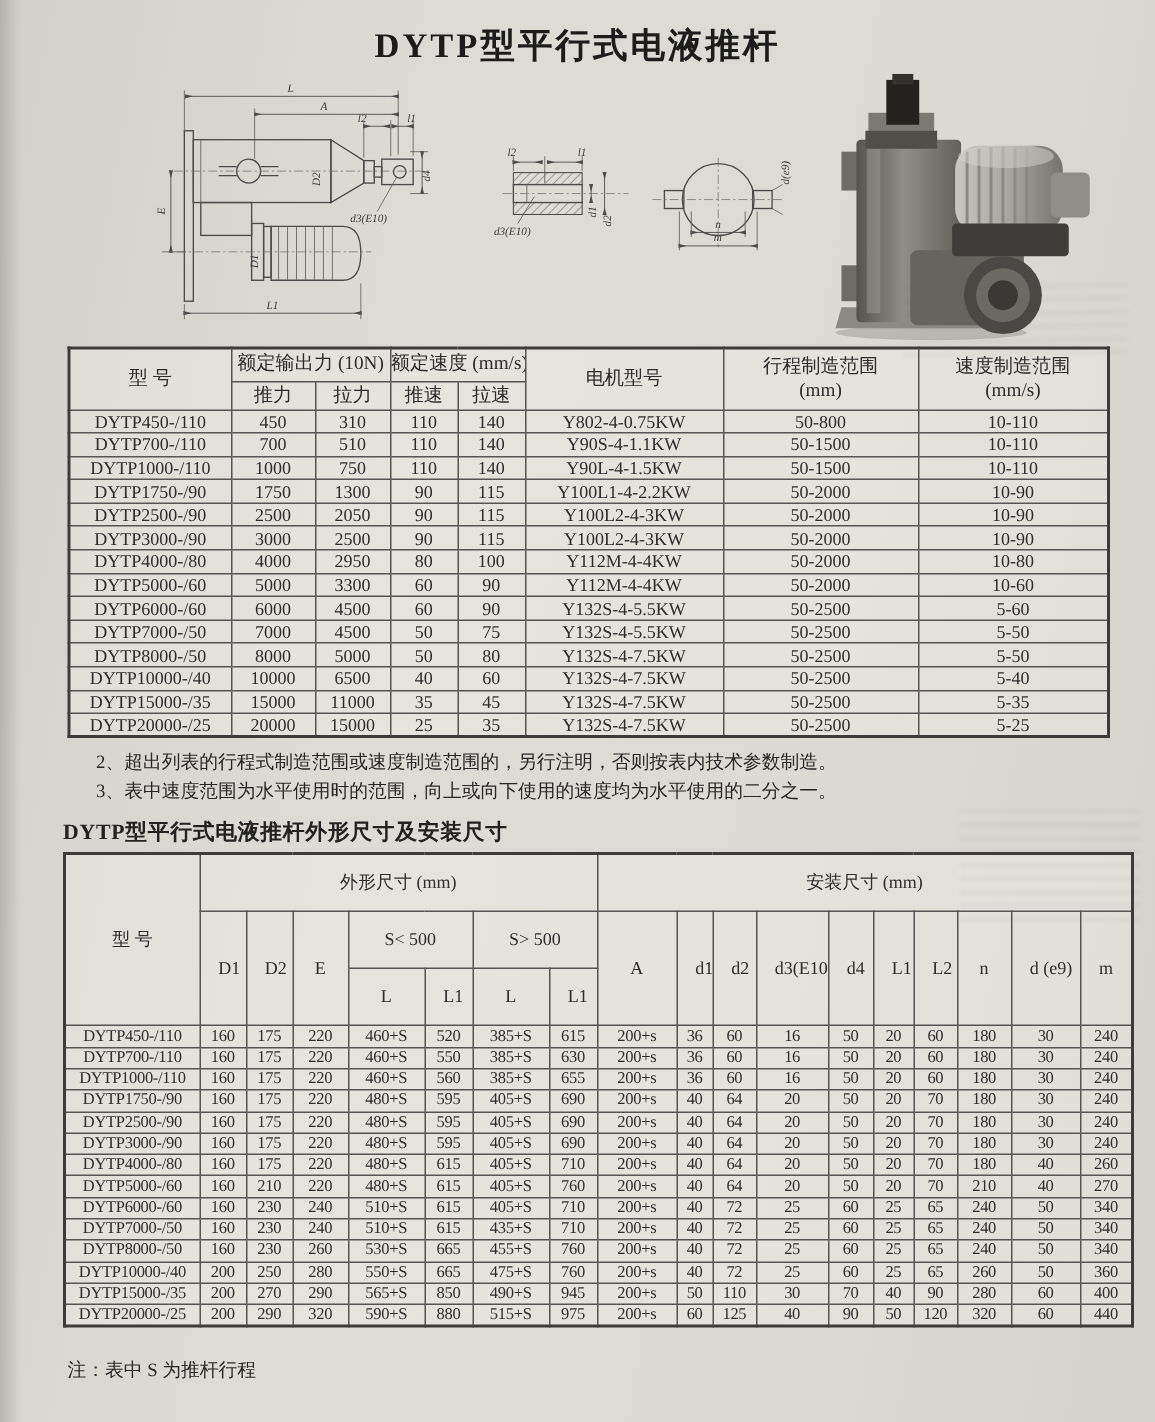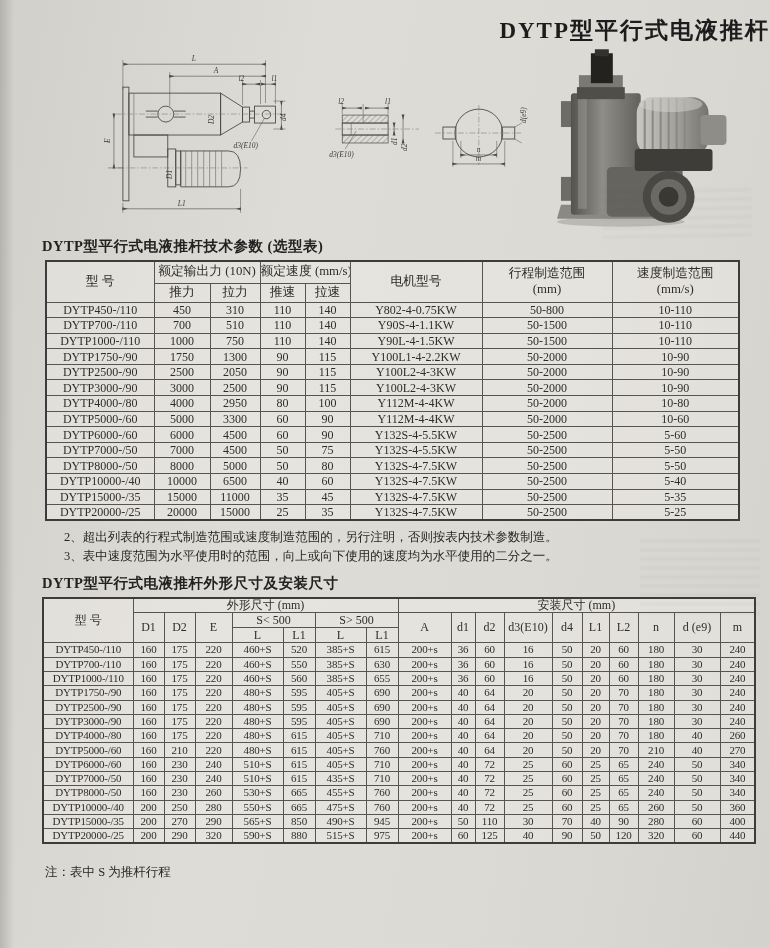--- a/index.html
+++ b/index.html
@@ -6,36 +6,36 @@
   html,body{width:770px;height:948px}
   body{font-family:"Liberation Serif","DejaVu Serif",serif;color:#2d2d2d;background:#cfcdc7}
   .page{position:relative;width:770px;height:948px;overflow:hidden;
         background:linear-gradient(100deg,#d2d0ca,#dedcd6 35%,#dcdad4 68%,#d4d2cc)}
   .page::before{content:"";position:absolute;left:0;top:0;width:14px;height:100%;
         background:linear-gradient(90deg,rgba(90,88,84,.25),rgba(0,0,0,0));pointer-events:none}
   .bleed{position:absolute;opacity:.07;filter:blur(1.5px);pointer-events:none;
         background:repeating-linear-gradient(180deg,#555 0 2px,transparent 2px 9px)}
   .bleed.b1{right:18px;top:190px;width:150px;height:50px;transform:rotate(-1deg)}
   .bleed.b2{right:10px;top:540px;width:120px;height:80px}
-  .page-title{text-align:right;padding-top:15px;font-size:23px;font-weight:bold;
+  .page-title{text-align:center;padding-top:15px;font-size:23px;font-weight:bold;
         letter-spacing:2px;color:#1c1c1c}
   .figures{display:flex;align-items:flex-start;margin:3px 0 0 90px;height:180px}
   .figure-drawing{margin-top:2px}
   .figure-photo{margin-left:14px}
   .sec-title{margin:8px 0 4px 42px;font-size:14.5px;font-weight:bold;color:#222;letter-spacing:.5px}
   table{border-collapse:collapse;table-layout:fixed;background:rgba(240,238,233,.45)}
   th,td{border:1px solid #555;font-weight:normal;text-align:center;
         overflow:hidden;white-space:nowrap}
   .t1{margin:2px 0 0 45px;width:693px;border:2px solid #3c3c3c}
   .t1 th{font-size:12.8px;line-height:1.25;height:22px;padding:1px 0}
   .t1 td{font-size:12px;height:15.6px;line-height:1;padding:0 1px}
   .t1 .sub th{height:19px}
   .hdr2{display:block;line-height:1.2}
   .t2{margin:3px 0 0 42px;width:712px;border:2px solid #3c3c3c}
-  .t2 th{font-size:12px;height:15px;line-height:1.1;padding:0}
+  .t2 th{font-size:12px;height:15px;line-height:1.1;padding:12px}
   .t2 td{font-size:11px;height:14.3px;line-height:1;padding:0;letter-spacing:-.2px}
   .notes{margin:7px 0 0 42px;width:690px;font-size:12.5px;line-height:1.5;color:#262626}
   .note-line{padding-left:46px;text-indent:-46px}
   .note-line.cont{padding-left:34px;text-indent:-12px}
   .bottom-note{margin:20px 0 0 45px;font-size:12.5px;color:#262626}
   svg text{font-family:"Liberation Serif","DejaVu Serif",serif}
   .lbl{font-size:7.5px;font-style:italic;fill:#3a3a3a}
   .ln{stroke:#4b4b4b;stroke-width:.9;fill:none}
   .thin{stroke:#5a5a5a;stroke-width:.55;fill:none}
   .cl{stroke:#6f6f6f;stroke-width:.5;stroke-dasharray:6 2 1.5 2;fill:none}
@@ -195,21 +195,20 @@
       <line x1="142" y1="52" x2="142" y2="102" stroke="#8a8882" stroke-width="2"></line>
       <ellipse cx="120" cy="55" rx="32" ry="8" fill="#d6d4ce" opacity=".5"></ellipse>
       <rect x="150" y="66" width="26" height="30" rx="4" fill="#8f8d87"></rect>
       <rect x="84" y="100" width="78" height="22" rx="3" fill="#3f3d3a"></rect>
       <circle cx="118" cy="148" r="26" fill="#4a4844"></circle>
       <circle cx="118" cy="148" r="18" fill="#6c6a65"></circle>
       <circle cx="118" cy="148" r="10" fill="#3a3834"></circle>
     </svg>
   </div>
 
-  <div class="sec-title">DYTP型平行式电液推杆技术参数 (选型表)</div>
 
   <table class="t1">
     <colgroup>
       <col style="width:108px">
         <col style="width:56px">
         <col style="width:50px">
       <col style="width:45px">
         <col style="width:45px">
         <col style="width:132px">
       <col style="width:130px">

